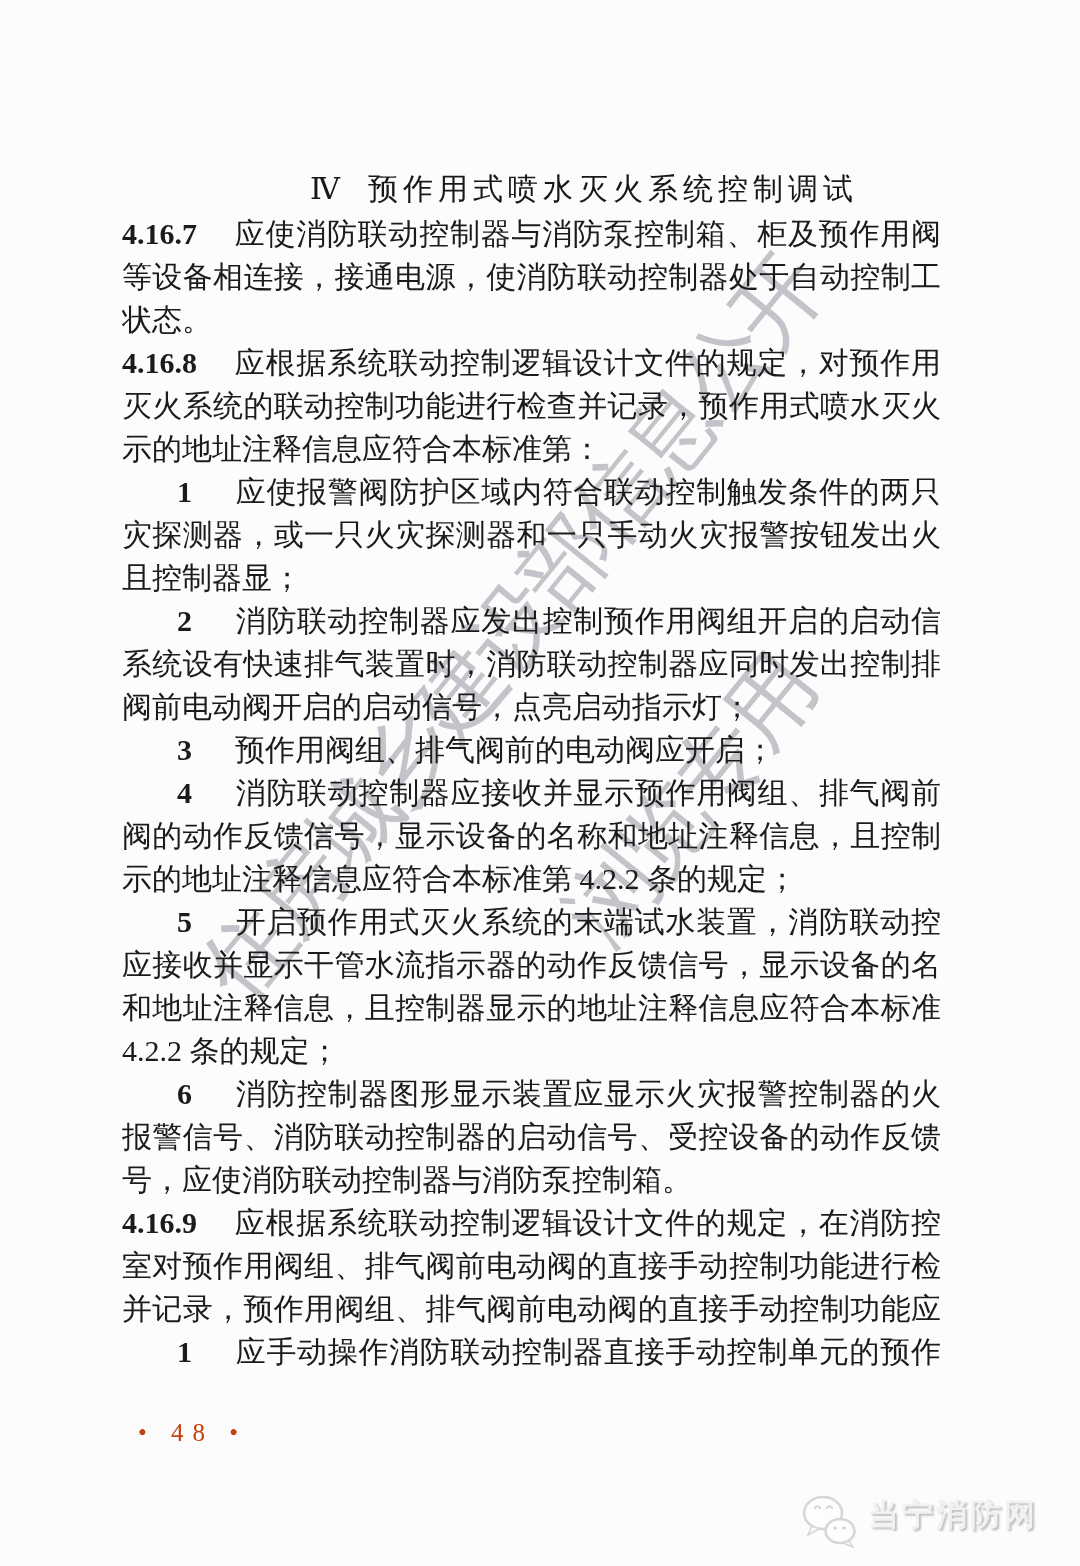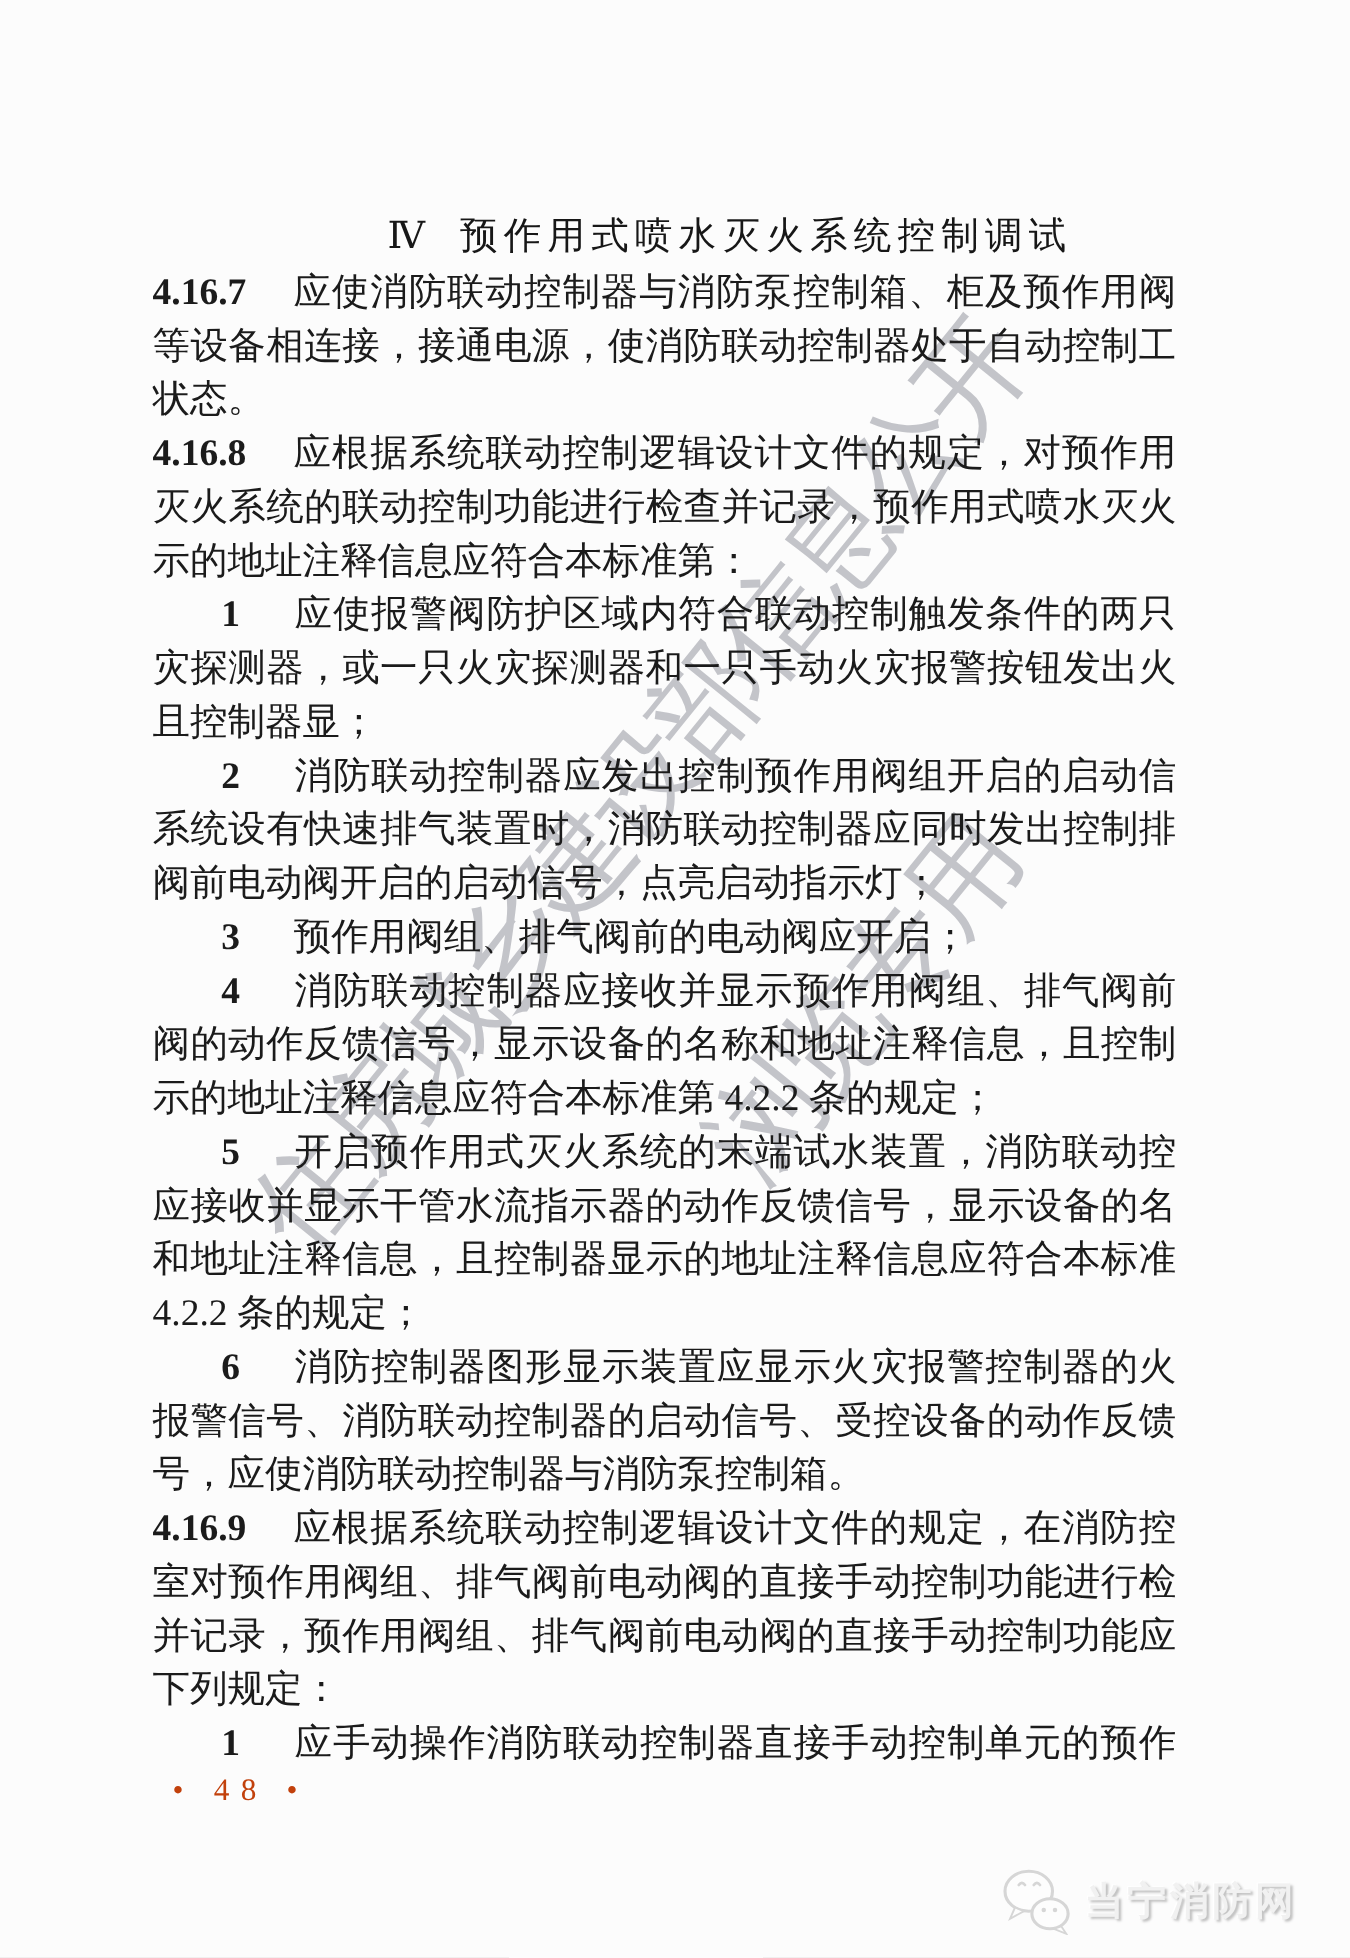--- a/index.html
+++ b/index.html
@@ -48,21 +48,21 @@
   .line.i .num,.line.ie .num{margin-left:55px;margin-right:43px;}
   
   .page-number{
     position:absolute;left:138px;top:1415px;z-index:2;
     font-size:25px;color:#c2410c;letter-spacing:9px;
     line-height:36px;
   }
   
   .footer-logo{
     position:absolute;right:42px;top:1494px;z-index:2;
-    display:flex;align-items:center;gap:10px;
+    display:flex;align-items:flex-start;gap:10px;
   }
   .logo-icon svg{display:block;}
   .logo-text{
     font-size:31px;font-weight:bold;letter-spacing:3px;
     color:#f1f1f1;
     text-shadow:2px 2px 2px #bfbfbf, -1px -1px 1px #ffffff;
   }
 </style>
 </head>
 <body>
@@ -96,21 +96,20 @@
       <div class="line i"><span class="num">5</span>开启预作用式灭火系统的末端试水装置，消防联动控制器</div>
       <div class="line c">应接收并显示干管水流指示器的动作反馈信号，显示设备的名称</div>
       <div class="line c">和地址注释信息，且控制器显示的地址注释信息应符合本标准第</div>
       <div class="line e">4.2.2 条的规定；</div>
       <div class="line i"><span class="num">6</span>消防控制器图形显示装置应显示火灾报警控制器的火灾</div>
       <div class="line c">报警信号、消防联动控制器的启动信号、受控设备的动作反馈信</div>
       <div class="line e">号，应使消防联动控制器与消防泵控制箱。</div>
       <div class="line s"><span class="num">4.16.9</span>应根据系统联动控制逻辑设计文件的规定，在消防控制</div>
       <div class="line c">室对预作用阀组、排气阀前电动阀的直接手动控制功能进行检查</div>
       <div class="line c">并记录，预作用阀组、排气阀前电动阀的直接手动控制功能应符合</div>
-      <div class="line e">下列规定：</div>
       <div class="line i"><span class="num">1</span>应手动操作消防联动控制器直接手动控制单元的预作用</div>
     </div>
 
   <div class="page-number">• 48 •</div>
 
   <div class="footer-logo">
     <span class="logo-icon">
       <svg width="58" height="54" viewBox="0 0 58 54">
         <g>
           <ellipse cx="23" cy="19" rx="19" ry="16" fill="#fdfdfd" stroke="#d6d6d6" stroke-width="2.5"></ellipse>

